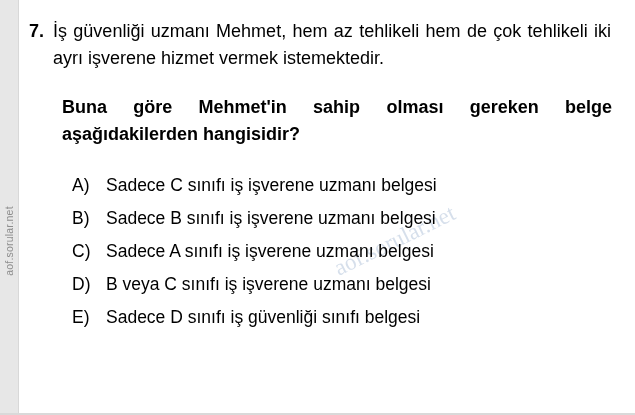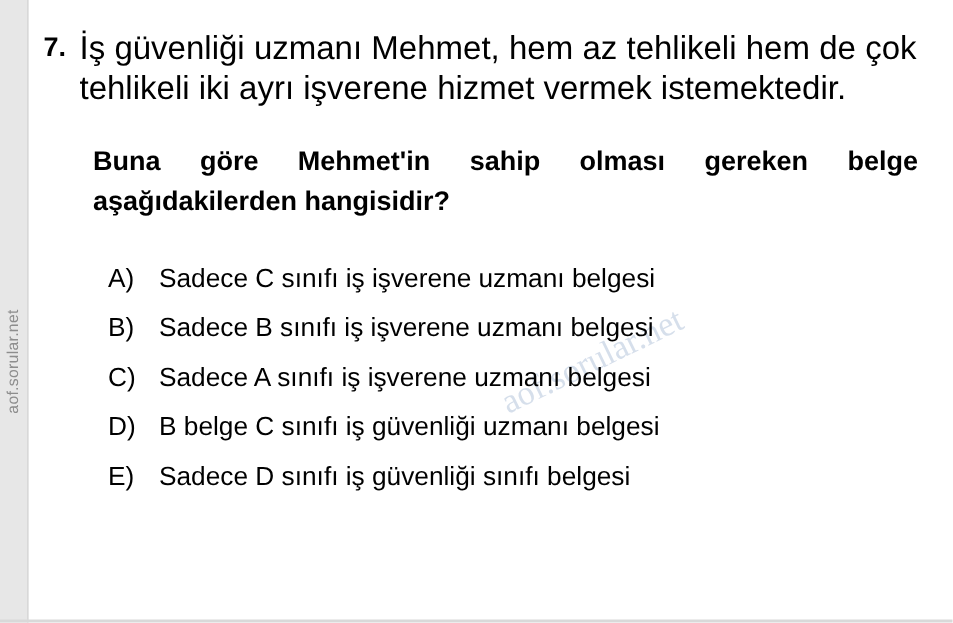--- a/index.html
+++ b/index.html
@@ -69,21 +69,21 @@
     flex: 0 0 34px;
     text-align: right;
     font-size: 18px;
     font-weight: bold;
     line-height: 27px;
     padding-right: 9px;
     box-sizing: border-box;
   }
   .q-stem {
     flex: 1 1 auto;
-    font-size: 22px;
+    font-size: 18px;
     line-height: 27px;
     text-align: justify;
     text-justify: inter-word;
     padding-right: 8px;
   }
 
   .q-bold {
     margin: 22px 0 0 43px;
     font-size: 18px;
     font-weight: bold;
@@ -156,21 +156,21 @@
       <div class="opt-text">Sadece B sınıfı  iş işverene uzmanı belgesi</div>
     </div>
 
     <div class="option">
       <div class="opt-letter">C)</div>
       <div class="opt-text">Sadece A sınıfı  iş işverene uzmanı belgesi</div>
     </div>
 
     <div class="option">
       <div class="opt-letter">D)</div>
-      <div class="opt-text">B belge C sınıfı  iş güvenliği uzmanı belgesi</div>
+      <div class="opt-text">B veya C sınıfı  iş işverene uzmanı belgesi</div>
     </div>
 
     <div class="option">
       <div class="opt-letter">E)</div>
       <div class="opt-text">Sadece D sınıfı  iş güvenliği sınıfı belgesi</div>
     </div>
 
   </div>
 </div>
 

